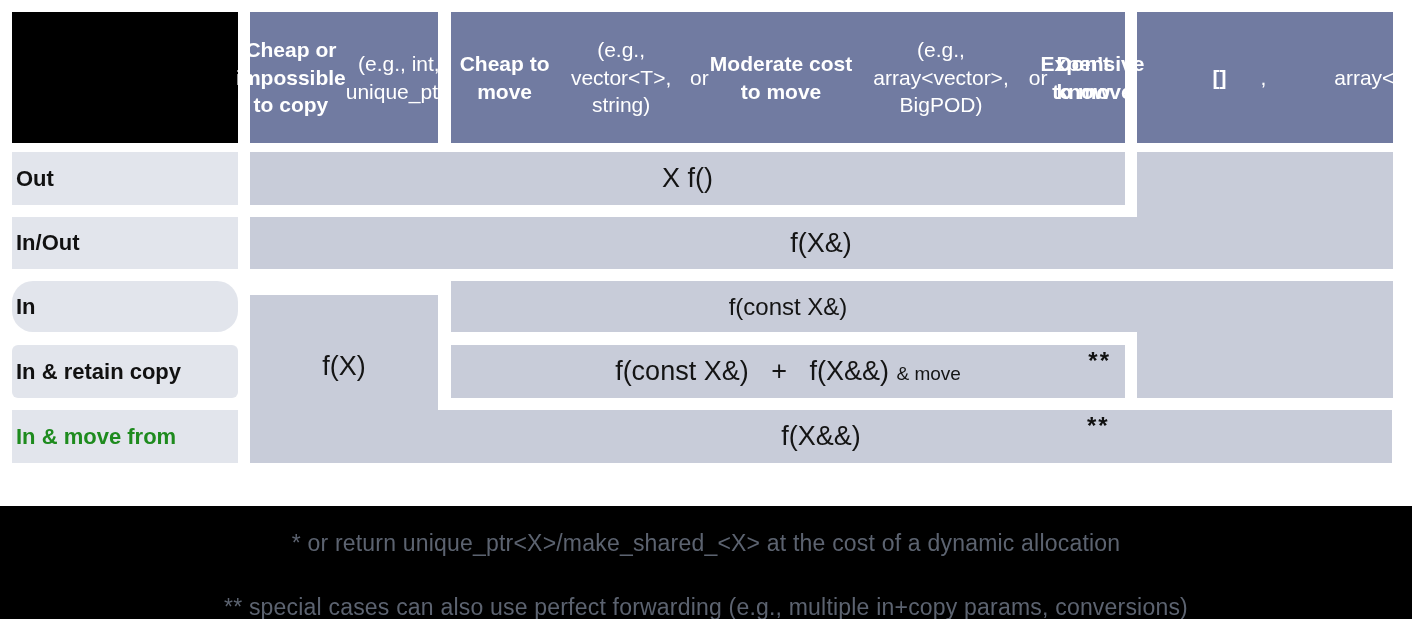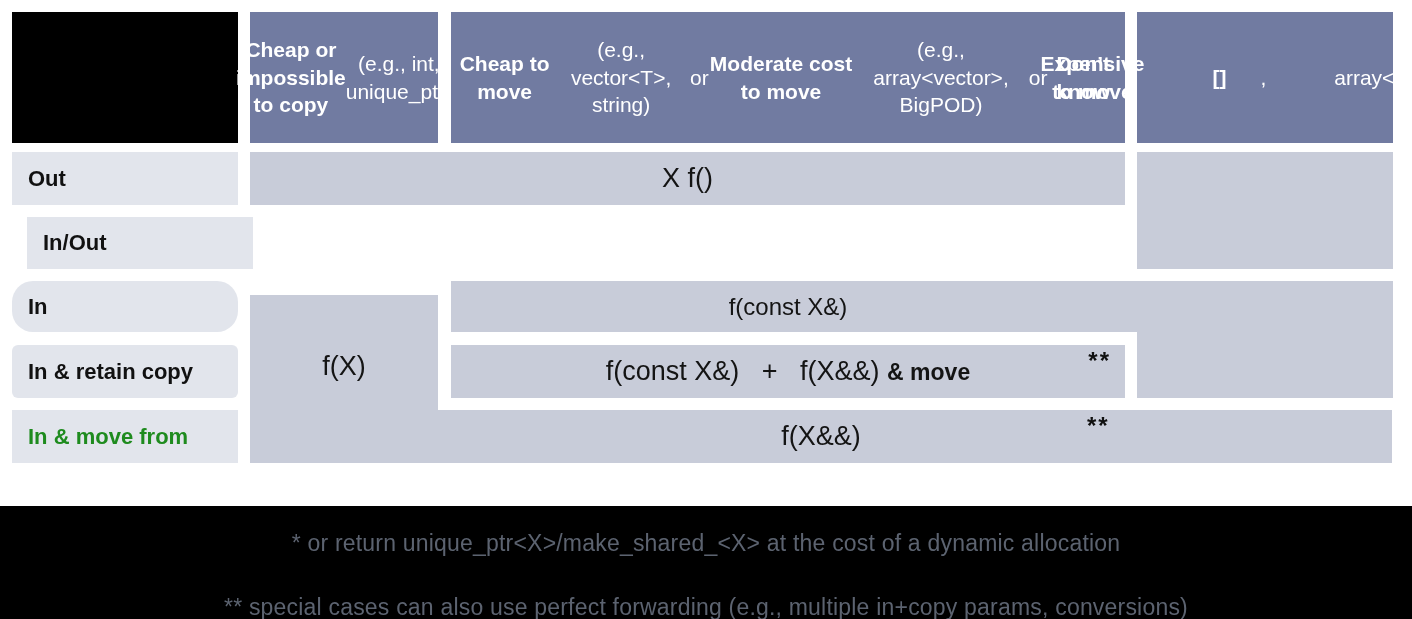--- a/index.html
+++ b/index.html
@@ -19,36 +19,36 @@
     text-align:center;
     font-size:21px;line-height:1.32;font-weight:400;
     padding:4px 6px;
   }
   .hdr .b{font-weight:700;}
   .rowlabel{
     background:var(--label-bg,#E2E5EC);
     color:#111111;
     display:flex;align-items:center;
     font-size:22px;font-weight:700;
-    padding-left:16px;
+    padding-left:4px;
   }
   .rowlabel.green{color:var(--green,#1E8B1E);}
   .cell{
     background:var(--cell-bg,#C8CCD9);
   }
   .cell.txt{
     display:flex;align-items:center;justify-content:center;
     font-size:27px;color:#141414;
   }
   .cell .inner-left{
     position:absolute;left:0;top:0;height:100%;width:674px;
     display:flex;align-items:center;justify-content:center;
   }
   .green-code{color:var(--green,#1E8B1E);}
-  .green-code .small{font-size:23px;font-weight:700;}
+  .green-code .small{font-size:19px;font-weight:400;}
   .note{
     position:absolute;
     font-size:24px;font-weight:600;color:#111111;
     letter-spacing:2px;
   }
   .footer{
     background:var(--black,#000);
     color:var(--footnote,#5C6370);
     margin-top:28px;
   }
@@ -84,30 +84,31 @@
   <div class="abs hdr" style="left:1137px;top:12px;width:256px;height:131px;gap:34px;">
       <span class="b">Expensive to move</span>
       <br>
       <span class="b">[]</span>
       <span>,</span>
       <br>
       <span>array&lt;BigPOD&gt;)</span>
     </div>
 
   <div class="abs rowlabel" style="left:12px;top:152px;width:226px;height:53px;">Out</div>
-  <div class="abs rowlabel" style="left:12px;top:217px;width:226px;height:52px;margin-left:15px;">In/Out</div>
+  <div class="abs rowlabel" style="left:12px;top:217px;width:226px;height:52px;">In/Out</div>
   <div class="abs rowlabel" style="left:12px;top:281px;width:226px;height:51px;border-radius:21px;">In</div>
   <div class="abs rowlabel" style="left:12px;top:345px;width:226px;height:53px;border-radius:6px;">In &amp; retain copy</div>
   <div class="abs rowlabel green" style="left:12px;top:410px;width:226px;height:53px;">In &amp; move from</div>
 
   <div class="abs cell" style="left:1137px;top:152px;width:256px;height:117px;"></div>
   <div class="abs cell" style="left:1137px;top:281px;width:256px;height:117px;"></div>
 
   <div class="abs cell txt" style="left:250px;top:152px;width:875px;height:53px;">X f()</div>
 
+  <div class="abs cell txt" style="left:250px;top:217px;width:1142px;height:52px;">f(X&amp;)</div>
 
   <div class="abs cell txt" style="left:250px;top:295px;width:188px;height:143px;">f(X)</div>
 
   <div class="abs cell" style="left:451px;top:281px;width:941px;height:51px;">
     <div class="inner-left txt" style="font-size:24px;color:#141414;">f(const X&amp;)</div>
   </div>
 
   <div class="abs cell txt green-code" style="left:451px;top:345px;width:674px;height:53px;">
     <span><span>f(const X&amp;)&nbsp;&nbsp;&nbsp;+&nbsp;&nbsp;&nbsp;f(X&amp;&amp;) </span><span class="small">&amp; move</span></span>
     <span class="note" style="right:14px;top:2px;">**</span>

